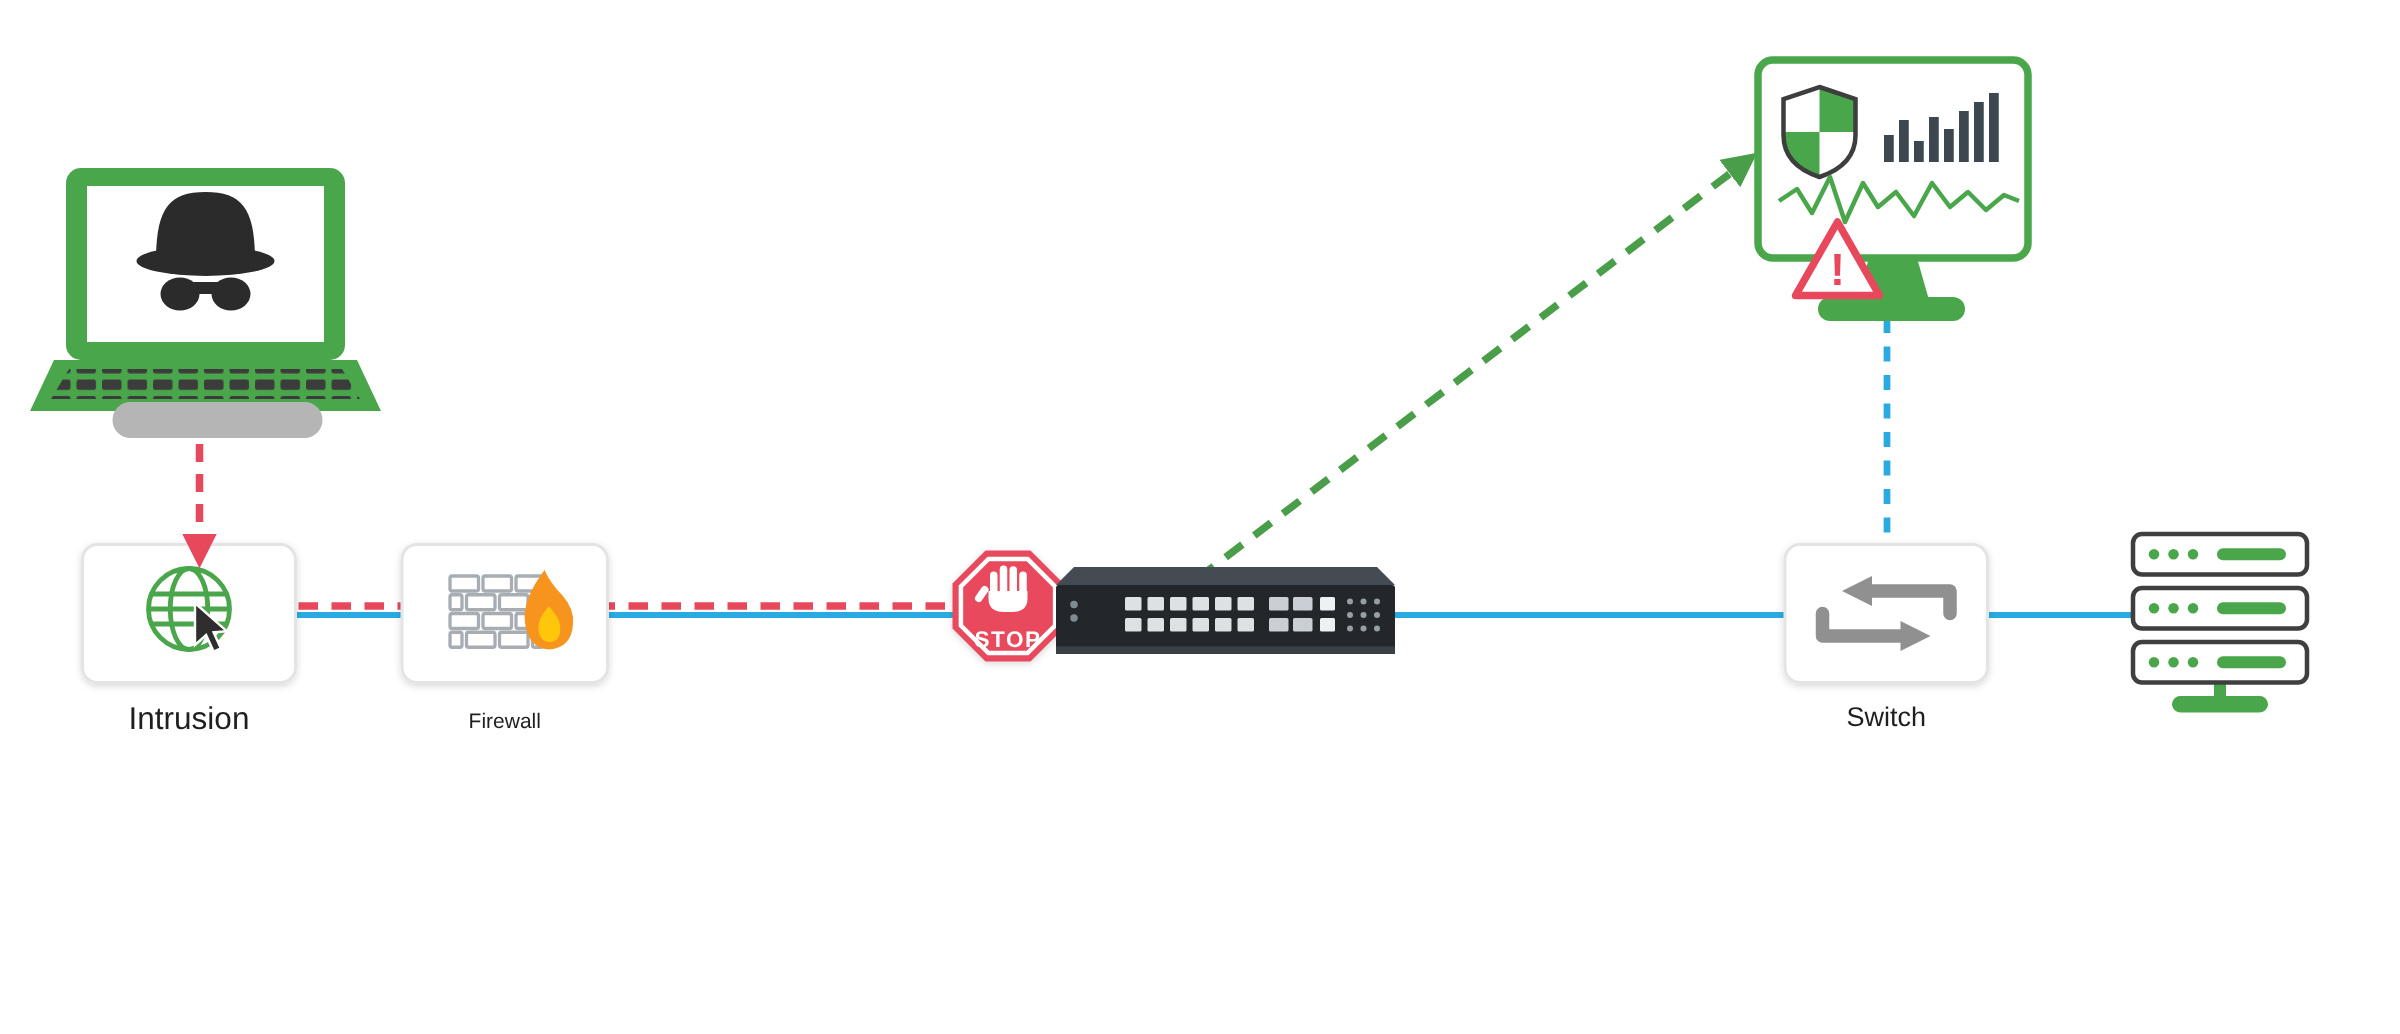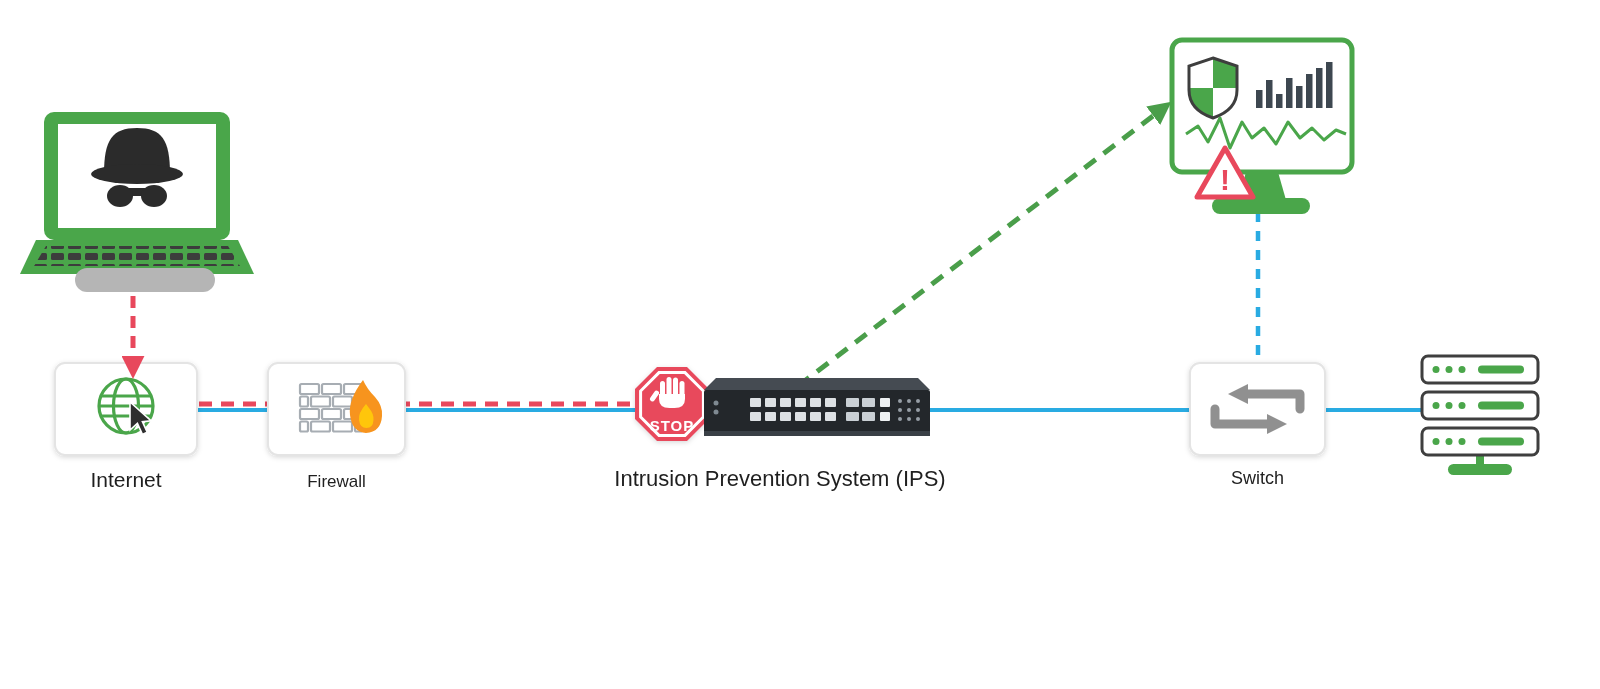--- a/index.html
+++ b/index.html
@@ -4,21 +4,21 @@
 <style>
   html, body { margin: 0; padding: 0; background: #ffffff; }
   .canvas {
     position: relative; width: 1600px; height: 689px;
     background: #ffffff; overflow: hidden;
     font-family: "Liberation Sans", sans-serif;
   }
   .canvas > svg { position: absolute; left: 0; top: 0; }
   .node-label { position: absolute; text-align: center; color: #1f1f1f; }
   .lbl-internet { left: 55px;  top: 468px; width: 142px; font-size: 21px; }
-  .lbl-firewall { left: 268px; top: 472px; width: 137px; font-size: 17px; }
+  .lbl-firewall { left: 268px; top: 472px; width: 137px; font-size: 14px; }
   .lbl-ips      { left: 590px; top: 466px; width: 380px; font-size: 22px; }
   .lbl-switch   { left: 1190px; top: 468px; width: 135px; font-size: 18px; }
   .stop-text { font-family: "Liberation Sans", sans-serif; font-weight: bold;
                font-size: 15px; fill: #ffffff; letter-spacing: 1px; }
   .warn-text { font-family: "Liberation Sans", sans-serif; font-weight: bold;
                font-size: 30px; fill: #e8485c; }
 </style>
 </head>
 <body>
 
@@ -224,18 +224,17 @@
     <g>
       <rect x="1422" y="428" width="116" height="27" rx="6" fill="#ffffff" stroke="#3f3f3f" stroke-width="3"></rect>
       <circle cx="1436" cy="441.5" r="3.5" fill="#4aa64a"></circle>
       <circle cx="1449" cy="441.5" r="3.5" fill="#4aa64a"></circle>
       <circle cx="1462" cy="441.5" r="3.5" fill="#4aa64a"></circle>
       <rect x="1478" y="437.5" width="46" height="8" rx="4" fill="#4aa64a"></rect>
     </g>
   </g>
 </svg>
 
-  <div class="node-label lbl-internet">Internet</div>
+  <div class="node-label lbl-internet">Intrusion</div>
   <div class="node-label lbl-firewall">Firewall</div>
-  <div class="node-label lbl-ips">Intrusion Prevention System (IPS)</div>
   <div class="node-label lbl-switch">Switch</div>
 
 </div>
 
 </body></html>

